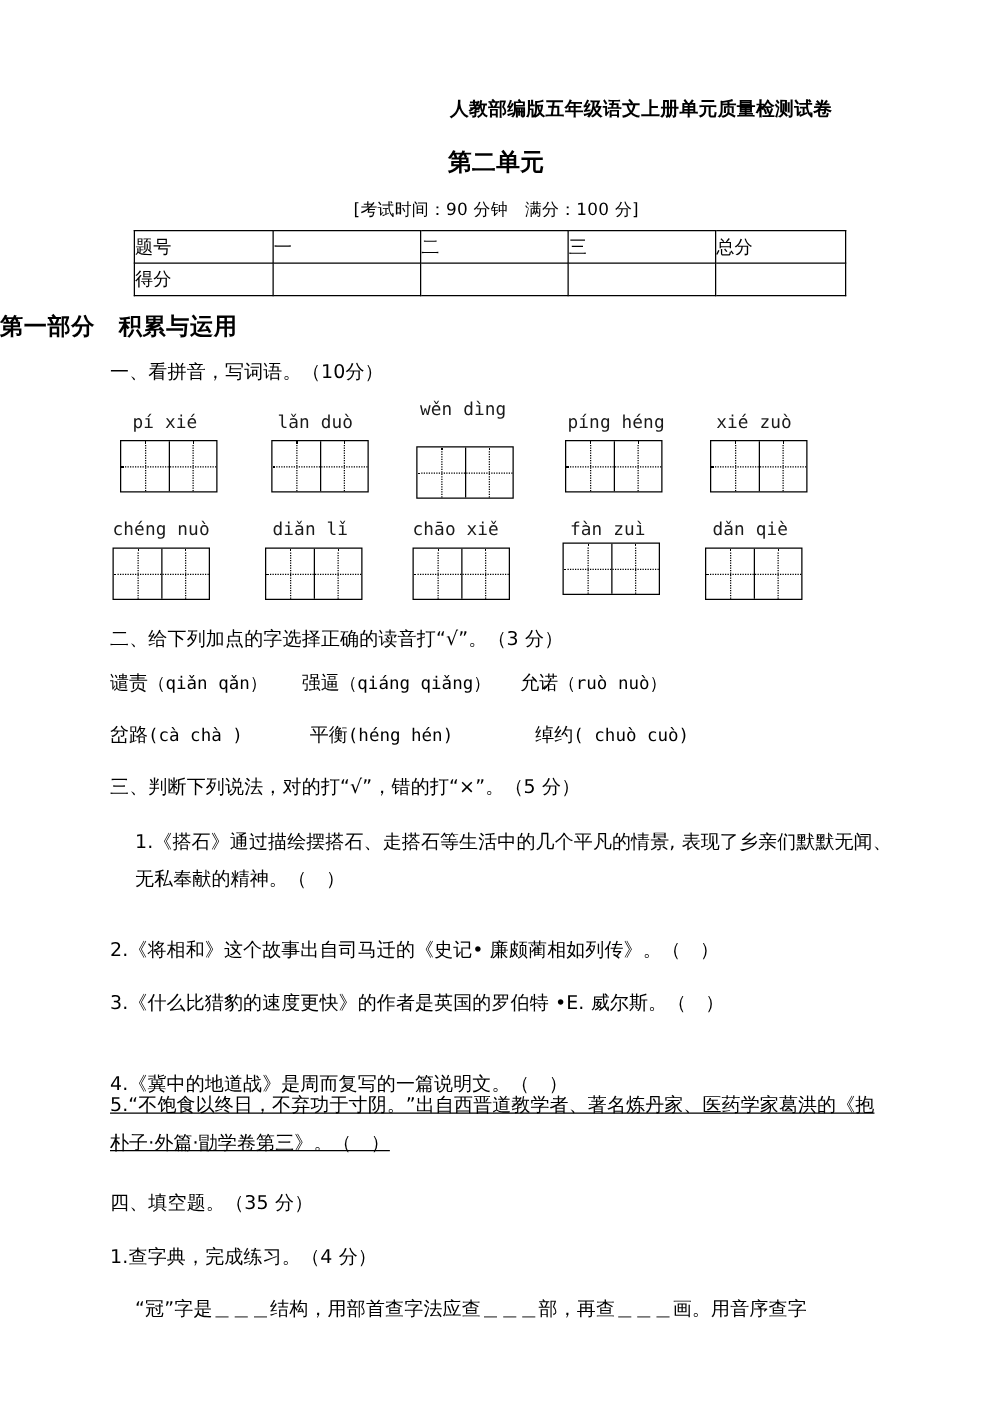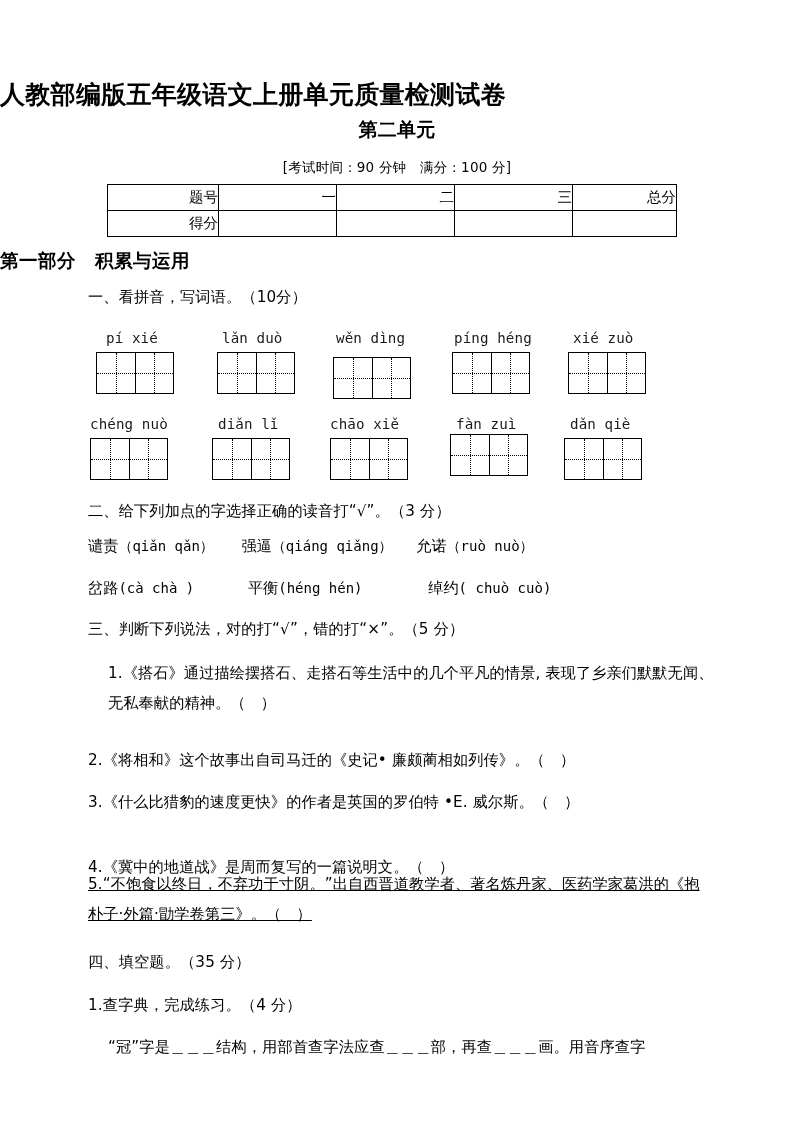--- a/index.html
+++ b/index.html
@@ -20,22 +20,22 @@
     left: 0; top: 0;
     width: 794px;
     height: 1123px;
   }
 
   
   .doc-title {
     position: absolute;
     left: 0; top: 78px;
     width: 666px;
-    text-align: left;
-    font-size: 25px;
+    text-align: right;
+    font-size: 15px;
     font-weight: bold;
     letter-spacing: 0.3px;
     font-family: "DejaVu Sans", "Liberation Sans", sans-serif;
   }
   .doc-subtitle {
     position: absolute;
     left: 0; top: 117px;
     width: 794px;
     text-align: center;
     font-size: 19px;
@@ -56,21 +56,21 @@
     position: absolute;
     left: 107px;
     top: 184px;
     width: 564px;
     border-collapse: collapse;
     table-layout: fixed;
   }
   .score-table td {
     border: 1.4px solid #000;
     height: 25px;
-    text-align: right;
+    text-align: left;
     vertical-align: middle;
     font-size: 14.5px;
     padding: 0;
   }
   .score-table td.c0 { width: 110px; }
   .score-table td.c1,
   .score-table td.c2,
   .score-table td.c3 { width: 117px; }
   .score-table td.c4 { width: 103px; }
 
@@ -209,21 +209,21 @@
         <span class="vdot-r"></span>
         <span class="vmid"></span>
       </div>
       <div class="pinyin" style="left: 222px; top: 330px;">lǎn duò</div>
       <div class="tzg" style="left: 217px; top: 352px;">
         <span class="hdot"></span>
         <span class="vdot-l"></span>
         <span class="vdot-r"></span>
         <span class="vmid"></span>
       </div>
-      <div class="pinyin" style="left: 336px; top: 330px;">wěn dìng</div>
+      <div class="pinyin" style="left: 336px; top: 320px;">wěn dìng</div>
       <div class="tzg" style="left: 333px; top: 357px;">
         <span class="hdot"></span>
         <span class="vdot-l"></span>
         <span class="vdot-r"></span>
         <span class="vmid"></span>
       </div>
       <div class="pinyin" style="left: 454px; top: 330px;">píng héng</div>
       <div class="tzg" style="left: 452px; top: 352px;">
         <span class="hdot"></span>
         <span class="vdot-l"></span>

